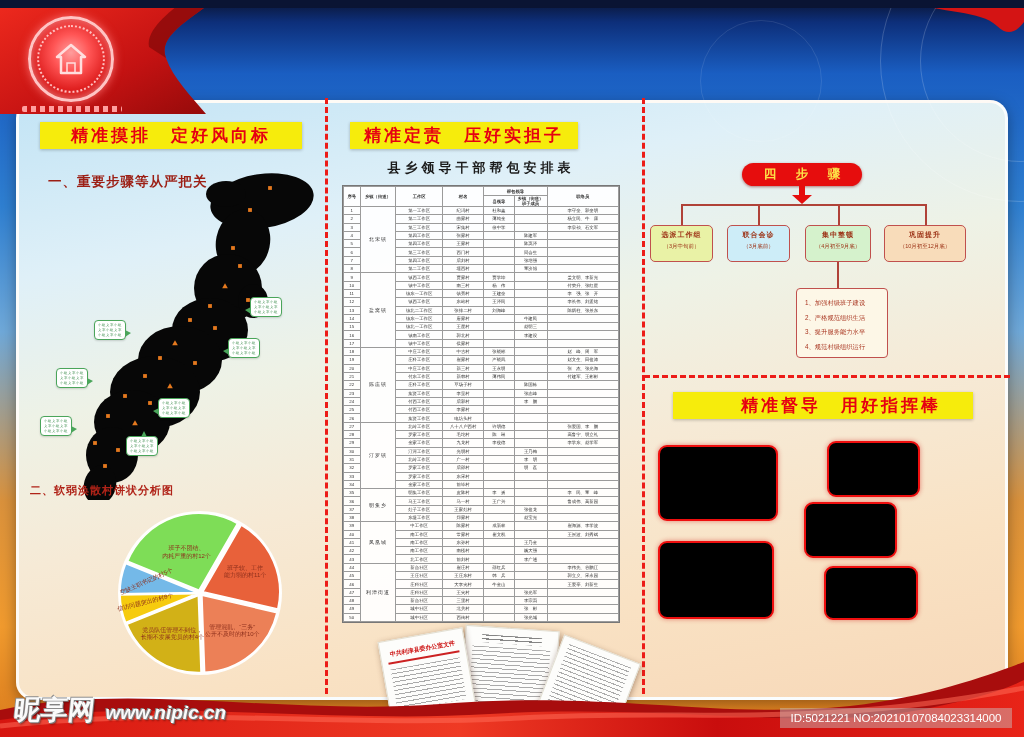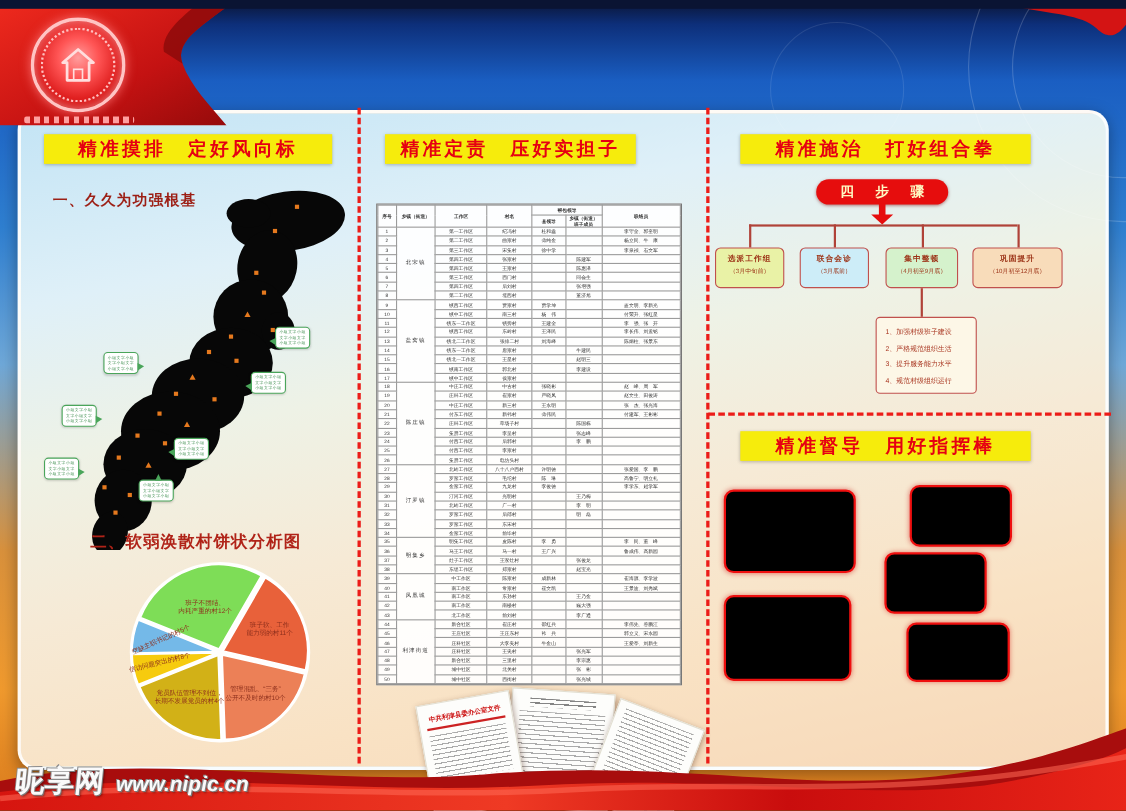--- a/index.html
+++ b/index.html
@@ -41,22 +41,22 @@
   
   .col-left{left:30px;width:296px;}
   .map{position:absolute;left:20px;top:55px;}
   .callout{position:absolute;background:#fff;border:1px solid #4aa55a;border-radius:4px;
     padding:2px 3px;z-index:7;box-shadow:0 1px 2px rgba(0,0,0,.15);}
   .callout .cl{display:block;font-size:3.5px;line-height:4.8px;color:#3f8f4f;letter-spacing:.5px;white-space:nowrap;}
   .callout::after{content:"";position:absolute;width:0;height:0;}
   .callout.tail-left::after{left:-6px;top:9px;border-top:3px solid transparent;border-bottom:4px solid transparent;border-right:6px solid #4aa55a;}
   .callout.tail-right::after{right:-6px;top:9px;border-top:3px solid transparent;border-bottom:4px solid transparent;border-left:6px solid #4aa55a;}
   .callout.tail-top::after{top:-6px;left:14px;border-left:3px solid transparent;border-right:3px solid transparent;border-bottom:6px solid #4aa55a;}
-  .pie-heading{position:absolute;left:0;top:368px;width:100%;text-align:center;
-    font-weight:bold;font-size:15px;color:#b02318;letter-spacing:1px;}
+  .pie-heading{position:absolute;left:0;top:368px;width:100%;
+    font-weight:bold;font-size:11px;color:#b02318;letter-spacing:1px;}
   .pie{position:absolute;left:86px;top:390px;}
   
   .col-mid{left:340px;width:282px;}
   .table-title{position:absolute;left:0;top:44px;width:100%;text-align:center;
     font-weight:bold;font-size:13px;color:#1a1a1a;letter-spacing:4px;}
   .table-wrap{position:absolute;left:2px;top:70px;width:276px;background:rgba(255,255,255,.93);
     border:1px solid #777;}
   table.assign{width:100%;border-collapse:collapse;table-layout:fixed;}
   table.assign th,table.assign td{border:1px solid #9b9b9b;text-align:center;overflow:hidden;
     padding:0;color:#333;}
@@ -67,21 +67,21 @@
   
   .doc{position:absolute;background:#fdfdfb;border:1px solid #e2dfd2;
     box-shadow:1px 2px 6px rgba(80,40,20,.45);}
   .doc .doc-title{margin:9px 3px 0;font-size:6px;font-weight:bold;color:#cc1111;text-align:center;white-space:nowrap;}
   .doc .redline{height:1.5px;background:#cc2222;width:86%;margin:3px auto 5px;}
   .doc .lines{margin:4px 7px;background:repeating-linear-gradient(180deg,#8f8f8f 0 1px,transparent 1px 4.2px);opacity:.75;}
   .doc .doc-head{height:8px;margin:7px 16px 4px;background:repeating-linear-gradient(180deg,#666 0 1.2px,transparent 1.2px 4px);opacity:.8;}
   
   .col-right{left:648px;width:362px;}
   .pill{position:absolute;left:94px;top:48px;width:120px;height:23px;border-radius:12px;
-    background:#e60d0d;color:#fef9c3;font-weight:bold;font-size:12.5px;letter-spacing:8px;
+    background:#e60d0d;color:#fde047;font-weight:bold;font-size:12.5px;letter-spacing:8px;
     text-align:center;line-height:23px;box-shadow:0 1px 3px rgba(120,0,0,.5);white-space:nowrap;text-indent:8px;}
   .arrow-stem{position:absolute;left:151px;top:70px;width:6px;height:11px;background:#e60d0d;}
   .arrow-head{position:absolute;left:144px;top:80px;width:0;height:0;
     border-left:10px solid transparent;border-right:10px solid transparent;border-top:9px solid #e60d0d;}
   .conn{position:absolute;background:#b04238;}
   .flow-box{position:absolute;top:110px;height:37px;border:1.5px solid #c0504d;border-radius:5px;
     box-sizing:border-box;text-align:center;padding-top:4px;}
   .flow-box b{display:block;font-size:7px;color:#9c3317;letter-spacing:1px;}
   .flow-box span{display:block;font-size:5.5px;color:#9c3317;margin-top:3px;white-space:nowrap;}
   .measures{position:absolute;left:148px;top:173px;width:92px;height:70px;box-sizing:border-box;
@@ -136,21 +136,21 @@
       <path d="M140,0 L18,0 C60,14 96,10 113,26 C125,38 134,30 140,22 Z" fill="#d41414"></path>
     </svg>
   </header>
 
   <div class="panel"></div>
   <div class="vdash" style="left:325px;"></div>
   <div class="vdash" style="left:642px;"></div>
 
   <section class="col col-left">
     <div class="banner" style="left:10px;width:262px;top:7px;">精准摸排　定好风向标</div>
-    <div class="heading" style="left:18px;top:58px;">一、久久为功强根基</div>
+    <div class="heading" style="left:18px;top:58px;">一、重要步骤等从严把关</div>
     <svg class="map" width="270" height="330" viewBox="0 0 270 330">
       <g fill="#070707">
         <ellipse cx="212" cy="31" rx="52" ry="27" transform="rotate(-8 212 31)"></ellipse>
         <ellipse cx="176" cy="24" rx="20" ry="13"></ellipse>
         <ellipse cx="193" cy="72" rx="27" ry="33" transform="rotate(12 193 72)"></ellipse>
         <ellipse cx="178" cy="118" rx="34" ry="34"></ellipse>
         <ellipse cx="203" cy="131" rx="15" ry="17"></ellipse>
         <ellipse cx="160" cy="160" rx="38" ry="32"></ellipse>
         <ellipse cx="130" cy="190" rx="42" ry="34"></ellipse>
         <ellipse cx="105" cy="222" rx="45" ry="36"></ellipse>
@@ -233,20 +233,21 @@
         <text x="56.36501536333752" y="126.95414461755084" text-anchor="middle" font-size="6" fill="#8d2f1c"><tspan x="56.36501536333752" dy="0">党员队伍管理不到位，</tspan><tspan x="56.36501536333752" dy="7.5">长期不发展党员的村4个</tspan></text>
         <path d="M81.06022588613752,88.59810380325159 L9.667069084494898,117.44281149627683 A77,77 0 0 1 4.071953359095389,89.94193909892242 Z" fill="#f6cb0e" stroke="#fff" stroke-width="1.6"></path>
         <text x="29.751368352190873" y="99.03700884933605" text-anchor="middle" font-size="6" fill="#8d2f1c" transform="rotate(-14 29.751368352190873 99.03700884933605)"><tspan x="29.751368352190873" dy="0">信访问题突出的村8个</tspan></text>
         <path d="M81.05023527730813,87.45329342352356 L4.061962750266005,88.79712871919439 A77,77 0 0 1 9.6570784756655,58.60858573049834 Z" fill="#74b9e8" stroke="#fff" stroke-width="1.6"></path>
         <text x="31.081220874907956" y="78.19208401801262" text-anchor="middle" font-size="6" fill="#8d2f1c" transform="rotate(-24 31.081220874907956 78.19208401801262)"><tspan x="31.081220874907956" dy="0">空缺主职书记的村5个</tspan></text>
       </svg>
   </section>
 
   <section class="col col-mid">
     <div class="banner" style="left:10px;width:228px;top:7px;">精准定责　压好实担子</div>
+    <div class="table-title">县乡领导干部帮包安排表</div>
     <div class="table-wrap">
       <table class="assign">
         <colgroup>
           <col style="width:6%">
             <col style="width:13%">
             <col style="width:17%">
             <col style="width:15%">
           <col style="width:11%">
             <col style="width:12%">
             <col style="width:26%">
@@ -687,21 +688,20 @@
     <div class="lines" style="height:84px;margin-top:6px;"></div>
   </div>
   <div class="doc" style="left:386px;top:634px;width:84px;height:102px;transform:rotate(-10deg);z-index:8;">
     <div class="doc-title">中共利津县委办公室文件</div>
     <div class="redline"></div>
     <div class="lines" style="height:42px;"></div>
     <div class="lines" style="height:16px;width:58%;margin:4px auto;"></div>
   </div>
 
   <section class="col col-right">
-    <div class="banner" style="left:25px;width:264px;top:7px;">精准施治　打好组合拳</div>
     <div class="pill">四 步 骤</div>
     <div class="arrow-stem"></div>
     <div class="arrow-head"></div>
     <div class="conn" style="left:33px;top:89px;width:244px;height:2px;"></div>
     <div class="conn" style="left:33px;top:89px;width:2px;height:21px;"></div>
     <div class="conn" style="left:110px;top:89px;width:2px;height:21px;"></div>
     <div class="conn" style="left:190px;top:89px;width:2px;height:21px;"></div>
     <div class="conn" style="left:277px;top:89px;width:2px;height:21px;"></div>
     <div id="flow-boxes">
         <div class="flow-box" style="left: 2px; width: 63px; background: rgb(233, 242, 166);">
@@ -722,21 +722,21 @@
         </div>
       </div>
     <div class="conn" style="left:189px;top:147px;width:2px;height:26px;"></div>
     <div class="measures" id="measures">
         <div class="m-line">1、加强村级班子建设</div>
         <div class="m-line">2、严格规范组织生活</div>
         <div class="m-line">3、提升服务能力水平</div>
         <div class="m-line">4、规范村级组织运行</div>
       </div>
     <div class="hdash"></div>
-    <div class="banner" style="left:25px;width:264px;top:277px;">精准督导　用好指挥棒</div>
+    <div class="banner" style="left:25px;width:264px;top:277px;padding-left:36px;">精准督导　用好指挥棒</div>
     <div class="photo" style="left:10px;top:330px;width:120px;height:76px;"></div>
     <div class="photo" style="left:10px;top:426px;width:116px;height:78px;"></div>
     <div class="photo" style="left:179px;top:326px;width:93px;height:56px;"></div>
     <div class="photo" style="left:156px;top:387px;width:93px;height:56px;"></div>
     <div class="photo" style="left:176px;top:451px;width:94px;height:54px;"></div>
   </section>
 
   <svg class="ribbon-bottom" width="1024" height="85" viewBox="0 0 1024 85">
     <defs>
       <linearGradient id="ribBG" x1="0" y1="0" x2="1" y2="0">
@@ -748,13 +748,14 @@
     </defs>
     <path d="M0,85 L0,58 C130,30 290,64 440,52 C610,38 720,68 850,54 C935,44 990,22 1024,10 L1024,85 Z" fill="#a80d0d"></path>
     <path d="M0,85 L0,68 C160,46 330,72 490,62 C660,52 780,76 895,62 C960,52 1005,38 1024,28 L1024,85 Z" fill="url(#ribBG)"></path>
     <path d="M0,74 C180,54 350,76 520,66 C700,56 800,78 1024,36" fill="none" stroke="#ff6a55" stroke-width="5" opacity=".55"></path>
   </svg>
 
   <div class="wm-left">
     <span class="wm-brand">昵享网</span>
     <span class="wm-url">www.nipic.cn</span>
   </div>
+  <div class="wm-right">ID:5021221 NO:20210107084023314000</div>
 </div>
 
 </body></html>

